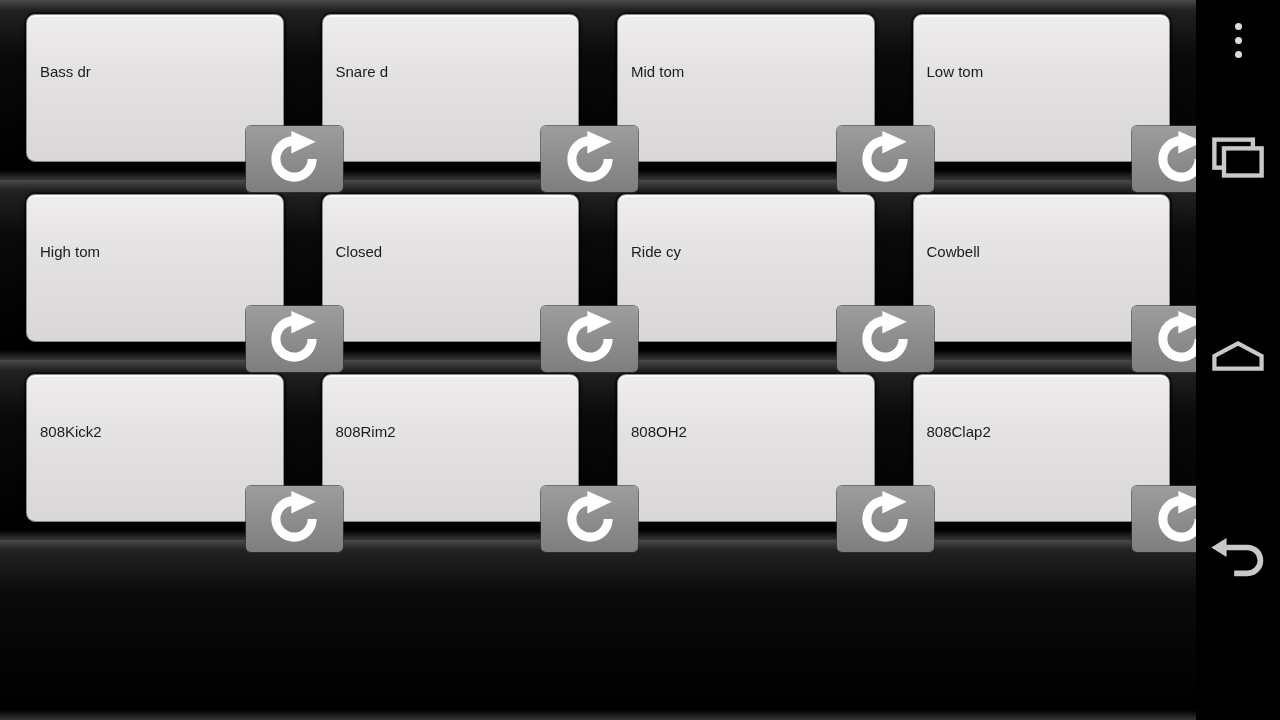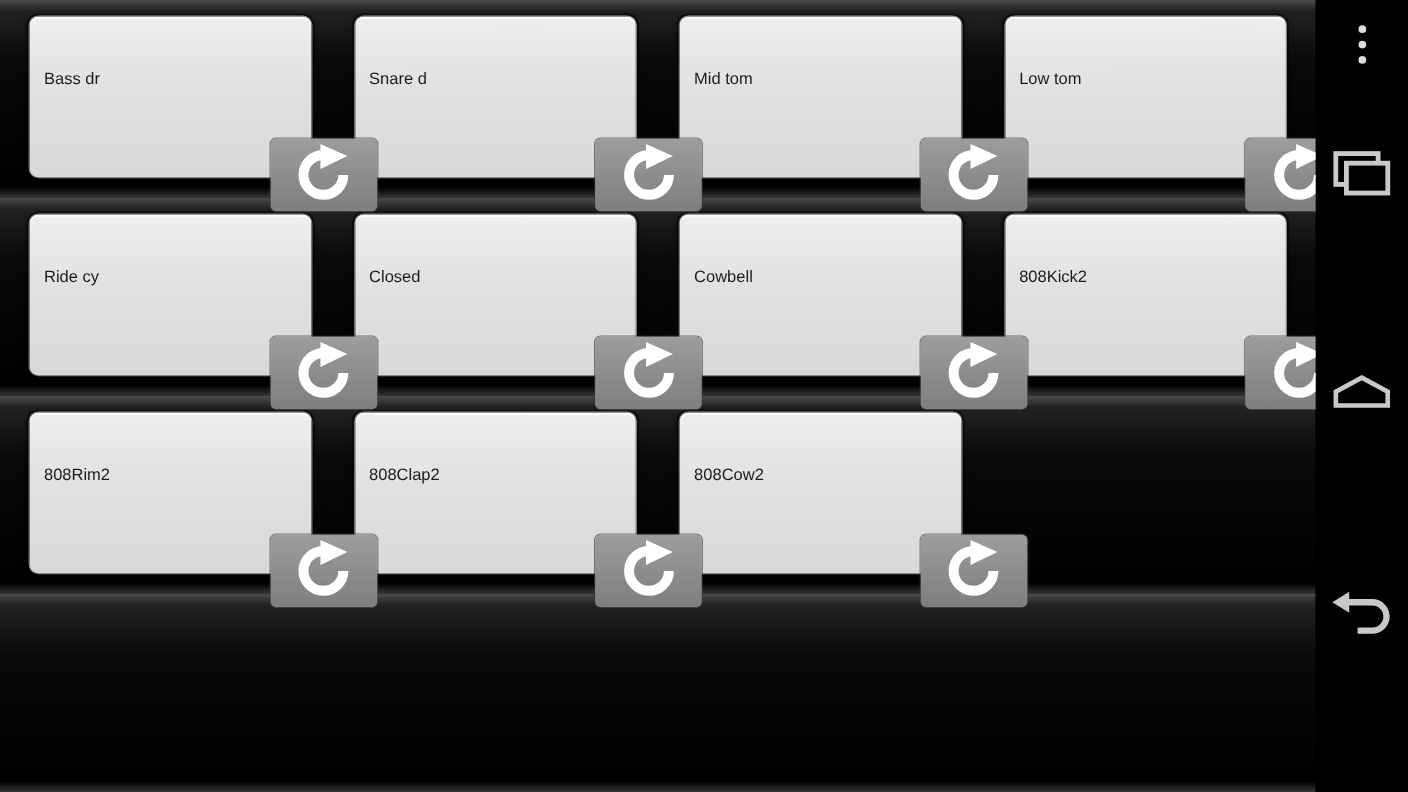--- a/index.html
+++ b/index.html
@@ -100,42 +100,53 @@
       <div class="loop-btn">
         <svg viewBox="0 0 64 64">
             <path d="M 33 12 A 20 20 0 1 0 52 32" fill="none" stroke="#ffffff" stroke-width="10"></path>
             <polygon points="29,1 56,13 29,26" fill="#ffffff"></polygon>
           </svg>
       </div>
     </div>
 
     <div class="cell">
       <div class="pad">
+        <span class="pad-label">High tom</span>
+      </div>
+      <div class="loop-btn">
+        <svg viewBox="0 0 64 64">
+            <path d="M 33 12 A 20 20 0 1 0 52 32" fill="none" stroke="#ffffff" stroke-width="10"></path>
+            <polygon points="29,1 56,13 29,26" fill="#ffffff"></polygon>
+          </svg>
+      </div>
+    </div>
+    <div class="cell">
+      <div class="pad">
+        <span class="pad-label">Closed</span>
+      </div>
+      <div class="loop-btn">
+        <svg viewBox="0 0 64 64">
+            <path d="M 33 12 A 20 20 0 1 0 52 32" fill="none" stroke="#ffffff" stroke-width="10"></path>
+            <polygon points="29,1 56,13 29,26" fill="#ffffff"></polygon>
+          </svg>
+      </div>
+    </div>
+    <div class="cell">
+      <div class="pad">
         <span class="pad-label">Ride cy</span>
       </div>
       <div class="loop-btn">
         <svg viewBox="0 0 64 64">
             <path d="M 33 12 A 20 20 0 1 0 52 32" fill="none" stroke="#ffffff" stroke-width="10"></path>
             <polygon points="29,1 56,13 29,26" fill="#ffffff"></polygon>
           </svg>
       </div>
     </div>
     <div class="cell">
       <div class="pad">
-        <span class="pad-label">Closed</span>
-      </div>
-      <div class="loop-btn">
-        <svg viewBox="0 0 64 64">
-            <path d="M 33 12 A 20 20 0 1 0 52 32" fill="none" stroke="#ffffff" stroke-width="10"></path>
-            <polygon points="29,1 56,13 29,26" fill="#ffffff"></polygon>
-          </svg>
-      </div>
-    </div>
-    <div class="cell">
-      <div class="pad">
         <span class="pad-label">Cowbell</span>
       </div>
       <div class="loop-btn">
         <svg viewBox="0 0 64 64">
             <path d="M 33 12 A 20 20 0 1 0 52 32" fill="none" stroke="#ffffff" stroke-width="10"></path>
             <polygon points="29,1 56,13 29,26" fill="#ffffff"></polygon>
           </svg>
       </div>
     </div>
 
@@ -154,35 +165,35 @@
       <div class="pad">
         <span class="pad-label">808Rim2</span>
       </div>
       <div class="loop-btn">
         <svg viewBox="0 0 64 64">
             <path d="M 33 12 A 20 20 0 1 0 52 32" fill="none" stroke="#ffffff" stroke-width="10"></path>
             <polygon points="29,1 56,13 29,26" fill="#ffffff"></polygon>
           </svg>
       </div>
     </div>
+    <div class="cell">
+      <div class="pad">
+        <span class="pad-label">808OH2</span>
+      </div>
+      <div class="loop-btn">
+        <svg viewBox="0 0 64 64">
+            <path d="M 33 12 A 20 20 0 1 0 52 32" fill="none" stroke="#ffffff" stroke-width="10"></path>
+            <polygon points="29,1 56,13 29,26" fill="#ffffff"></polygon>
+          </svg>
+      </div>
+    </div>
 
     <div class="cell">
       <div class="pad">
         <span class="pad-label">808Clap2</span>
-      </div>
-      <div class="loop-btn">
-        <svg viewBox="0 0 64 64">
-            <path d="M 33 12 A 20 20 0 1 0 52 32" fill="none" stroke="#ffffff" stroke-width="10"></path>
-            <polygon points="29,1 56,13 29,26" fill="#ffffff"></polygon>
-          </svg>
-      </div>
-    </div>
-    <div class="cell">
-      <div class="pad">
-        <span class="pad-label">808Cow2</span>
       </div>
       <div class="loop-btn">
         <svg viewBox="0 0 64 64">
             <path d="M 33 12 A 20 20 0 1 0 52 32" fill="none" stroke="#ffffff" stroke-width="10"></path>
             <polygon points="29,1 56,13 29,26" fill="#ffffff"></polygon>
           </svg>
       </div>
     </div>
 
   </div>

